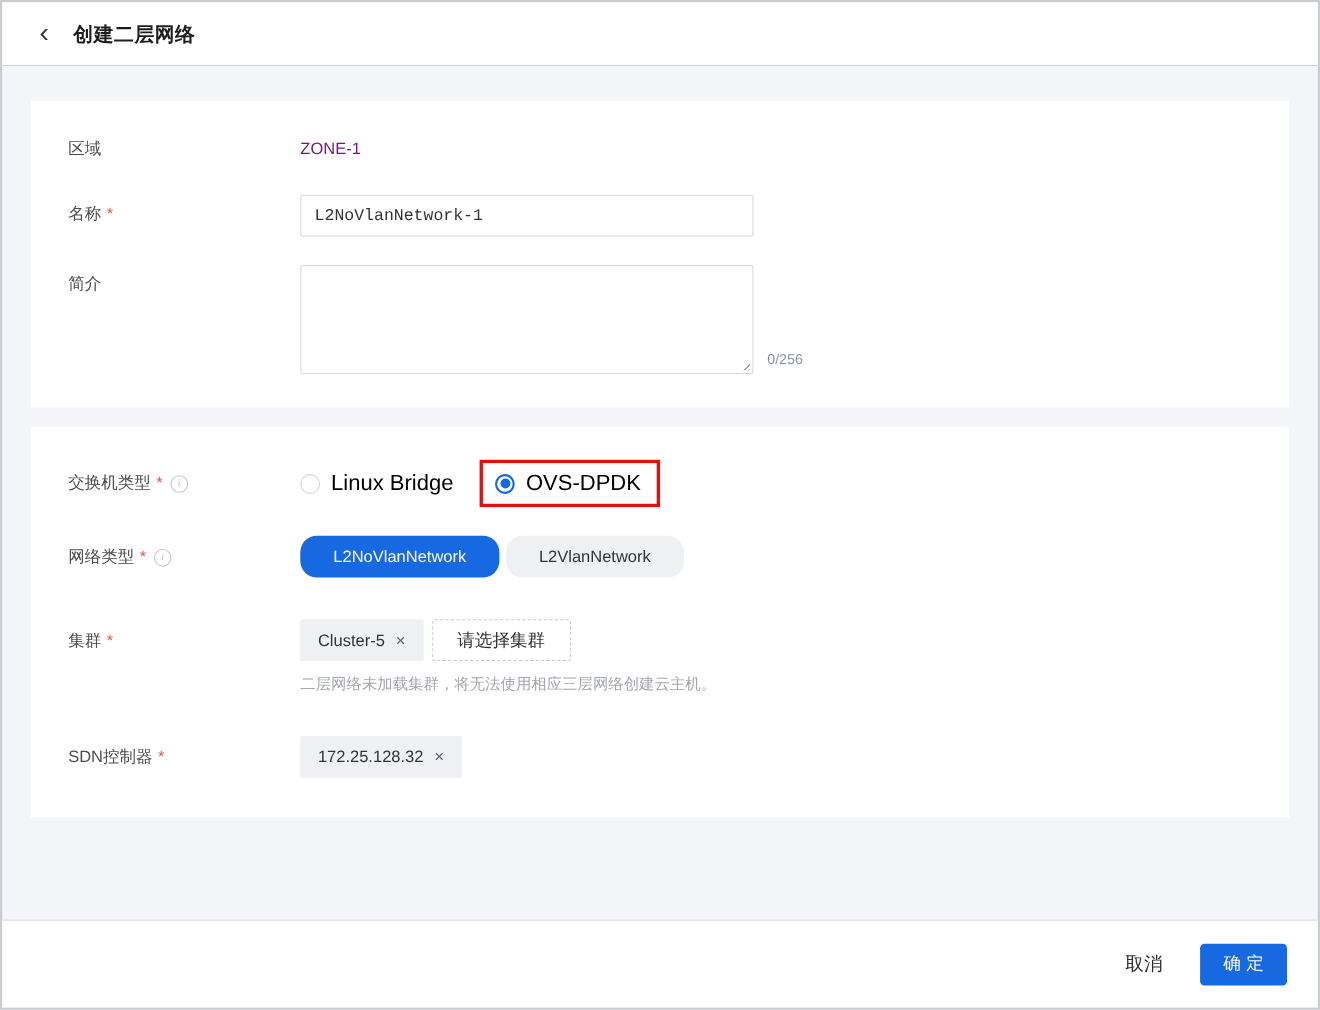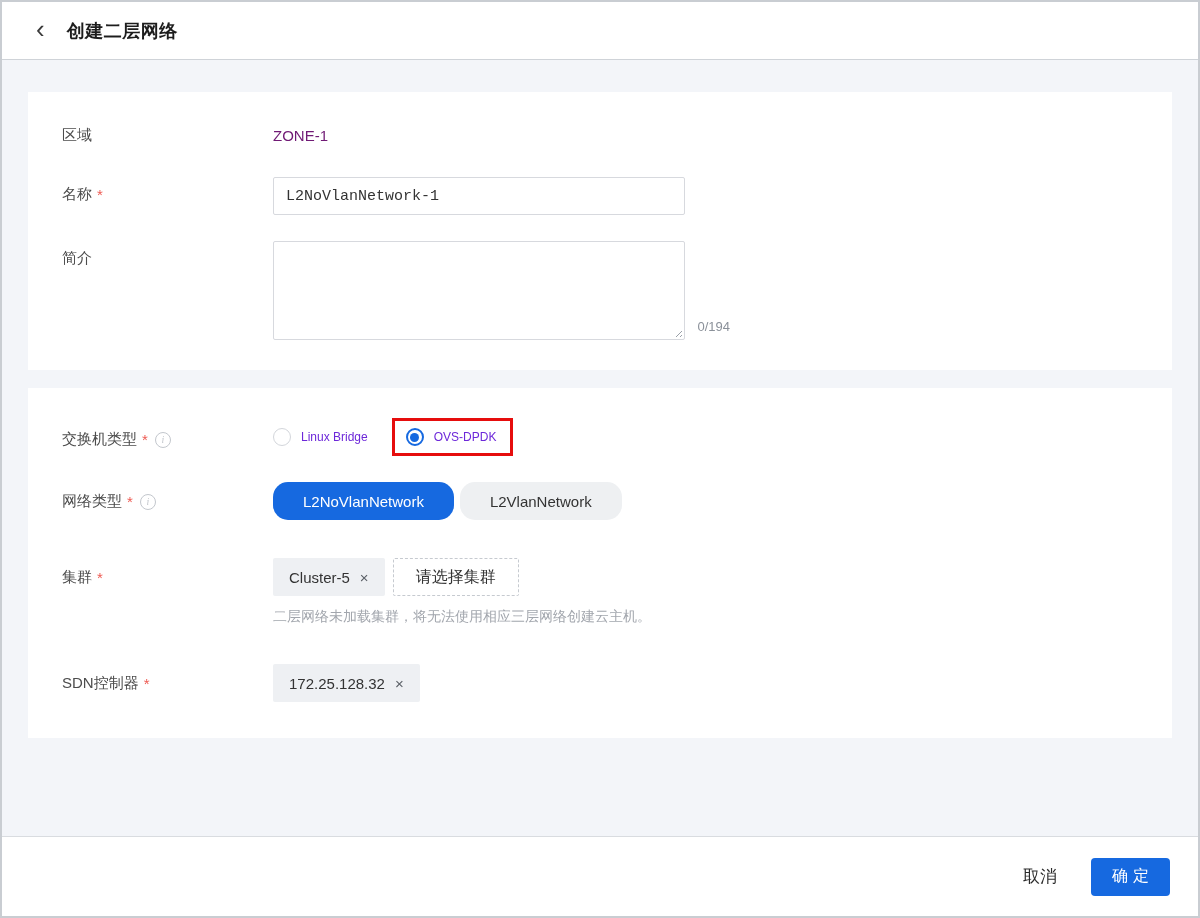--- a/index.html
+++ b/index.html
@@ -97,21 +97,21 @@
     width: 18px; height: 18px; border-radius: 50%;
     border: 1px solid #d3d6db; background: #fff;
     display: inline-flex; align-items: center; justify-content: center;
     flex: 0 0 18px;
   }
   .radio-circle.checked { border: 2px solid #1669e0; }
   .radio-circle.checked::after {
     content: ""; width: 9px; height: 9px; border-radius: 50%;
     background: #1669e0;
   }
-  .radio-label { font-size: 12px; color: #6d28d9; }
+  .radio-label { font-size: 20px; color: #000000; }
   .highlight-box {
     border: 3px solid #e60d0d;
     padding: 7px 14px 7px 11px;
     margin-left: 24px;
     display: inline-flex; align-items: center;
   }
   .radio-option.plain { padding: 10px 0; }
 
   
   .toggle-group { display: flex; gap: 6px; }
@@ -202,21 +202,21 @@
 
       <div class="form-row">
         <div class="label-col">
           <span>简介</span>
         </div>
         <div class="control-col">
           <span class="textarea-wrap">
             <textarea class="desc-textarea" style=""></textarea>
             <span class="resize-handle"></span>
           </span>
-          <span class="char-counter">0/194</span>
+          <span class="char-counter">0/256</span>
         </div>
       </div>
 
     </div>
 
     <div class="card second">
 
       <div class="form-row">
         <div class="label-col" style="padding-top:12px">
           <span>交换机类型</span>

